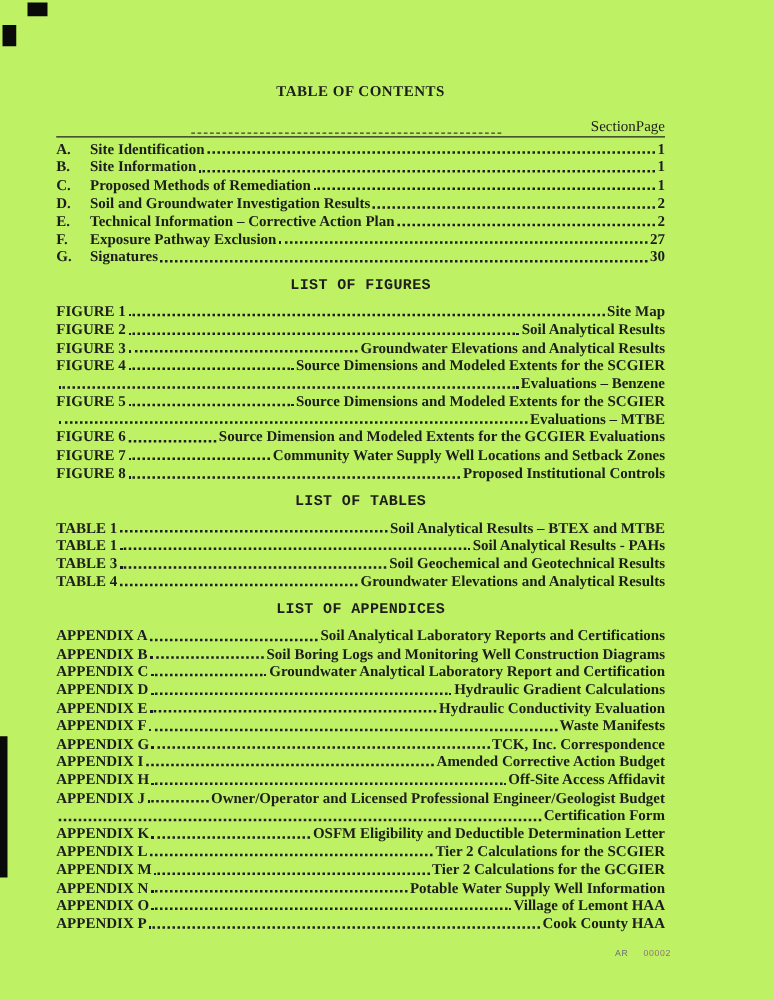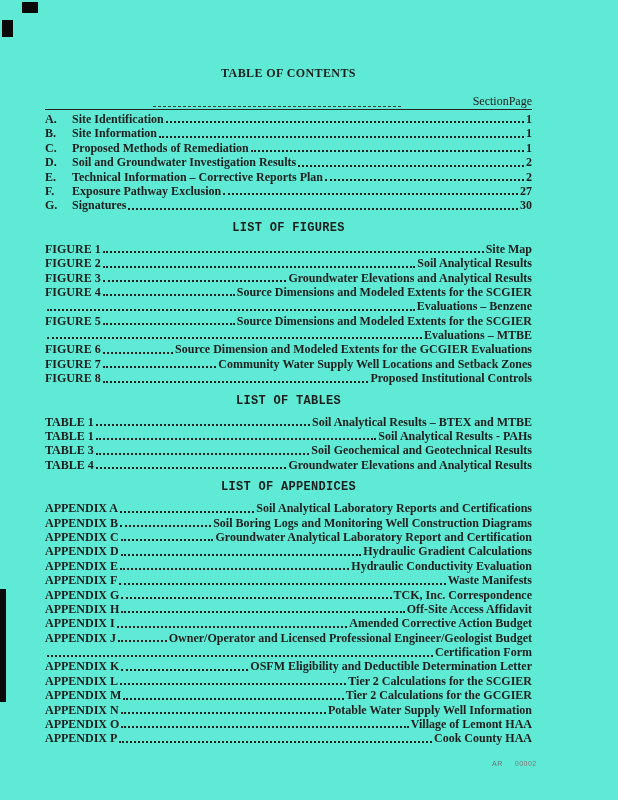--- a/index.html
+++ b/index.html
@@ -1,20 +1,20 @@
 <!DOCTYPE html>
 <html><head>
 <meta charset="utf-8">
 <style>
   html, body { margin: 0; padding: 0; background: #ffffff; }
   .page {
     position: relative;
     width: 618px;
     height: 800px;
-    background: #5eead4;
+    background: #bef264;
     overflow: hidden;
     font-family: "Liberation Serif", "DejaVu Serif", serif;
     color: #1d1d1d;
   }
   .content {
     position: absolute;
     left: 45px;
     top: 0;
     width: 487px;
     padding-top: 66px;
@@ -136,21 +136,21 @@
 
   <div class="row">
     <span class="letter">D.</span>
     <span class="stitle">Soil and Groundwater Investigation Results</span>
     <span class="leader"></span>
     <span class="pagenum">2</span>
   </div>
 
   <div class="row">
     <span class="letter">E.</span>
-    <span class="stitle">Technical Information – Corrective Reports Plan</span>
+    <span class="stitle">Technical Information – Corrective Action Plan</span>
     <span class="leader"></span>
     <span class="pagenum">2</span>
   </div>
 
   <div class="row">
     <span class="letter">F.</span>
     <span class="stitle">Exposure Pathway Exclusion</span>
     <span class="leader"></span>
     <span class="pagenum">27</span>
   </div>
@@ -343,32 +343,32 @@
     <div class="row">
       <span class="rlabel">APPENDIX G</span>
       <span class="leader"></span>
       <span class="rtitle">TCK, Inc. Correspondence</span>
     </div>
 
   </div>
 
   <div>
     <div class="row">
+      <span class="rlabel">APPENDIX I</span>
+      <span class="leader"></span>
+      <span class="rtitle">Amended Corrective Action Budget</span>
+    </div>
+
+  </div>
+
+  <div>
+    <div class="row">
       <span class="rlabel">APPENDIX H</span>
       <span class="leader"></span>
       <span class="rtitle">Off-Site Access Affidavit</span>
-    </div>
-
-  </div>
-
-  <div>
-    <div class="row">
-      <span class="rlabel">APPENDIX I</span>
-      <span class="leader"></span>
-      <span class="rtitle">Amended Corrective Action Budget</span>
     </div>
 
   </div>
 
   <div>
     <div class="row">
       <span class="rlabel">APPENDIX J</span>
       <span class="leader"></span>
       <span class="rtitle">Owner/Operator and Licensed Professional Engineer/Geologist Budget</span>
     </div>

